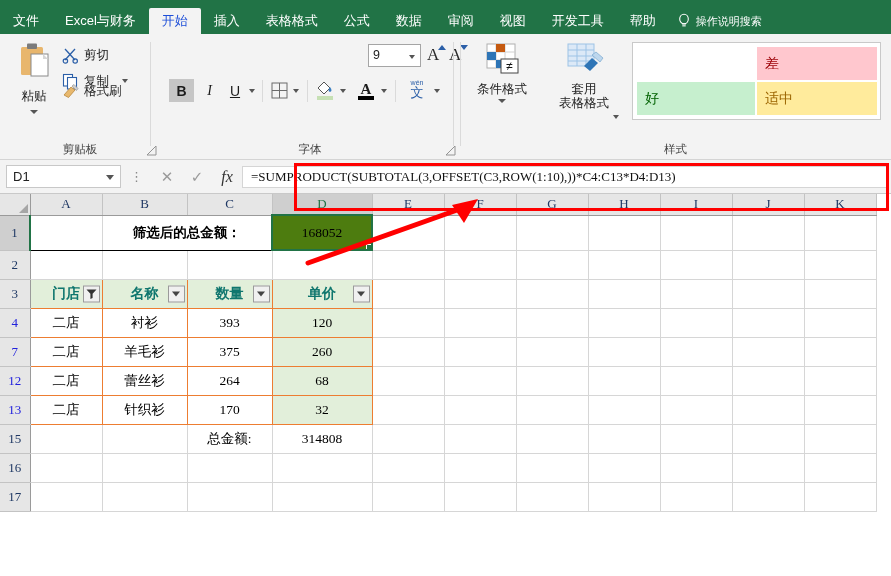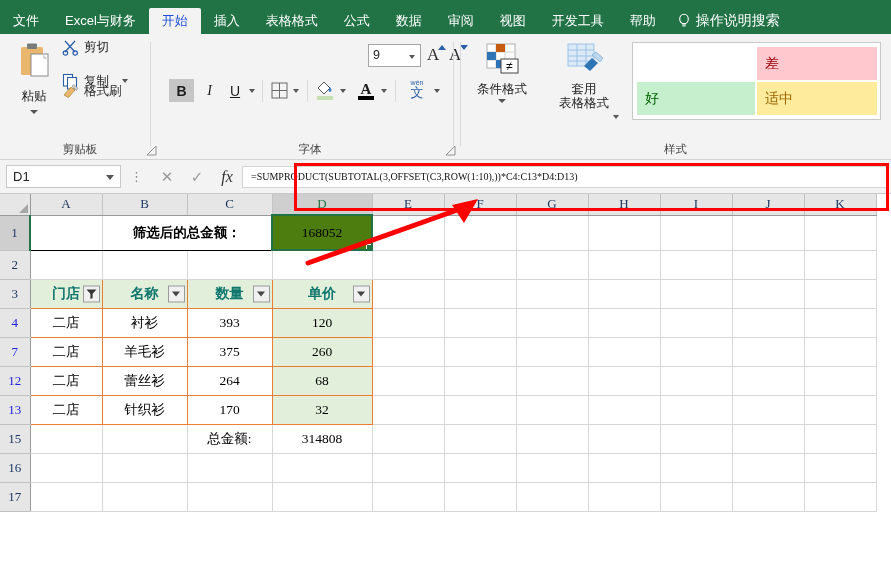--- a/index.html
+++ b/index.html
@@ -21,21 +21,21 @@
     height: 26px; line-height: 26px;
     padding: 0 13px; font-size: 13px; color: #ffffff;
     white-space: nowrap; cursor: default;
   }
   .tab.active {
     background: #f3f3f3; color: #1d4ed8; font-weight: normal;
     border-radius: 2px 2px 0 0;
   }
   .tellme {
     display: flex; align-items: center; gap: 5px;
-    margin-left: 8px; color: #ffffff; font-size: 14px;
+    margin-left: 8px; color: #ffffff; font-size: 11px;
     height: 26px;
   }
   .bulb { width: 14px; height: 16px; display:block; }
 
   
   .ribbon {
     position: absolute; left: 0; top: 34px; width: 891px; height: 126px;
     background: #f3f3f3;
     border-bottom: 1px solid #d4d4d4;
   }
@@ -133,21 +133,21 @@
     width: 0; height: 0;
     border-left: 4px solid transparent; border-right: 4px solid transparent;
     border-top: 5px solid #555; }
   .dots { margin: 0 9px; color: #8a8a8a; font-size: 13px; letter-spacing: 0; }
   .fb-icon { width: 30px; text-align: center; font-size: 15px; color: #9a9a9a; }
   .fb-icon.fx { color: #333; font-style: italic; font-family: "Liberation Serif", serif; font-size:16px;}
   .formula-input {
     flex: 1; height: 22px; margin-right: 4px;
     background: #fff; border: 1px solid #d5d5d5;
     font-family: "Liberation Serif", "DejaVu Serif", serif;
-    font-size: 10px; color: #111;
+    font-size: 13px; color: #111;
     display: flex; align-items: center; padding-left: 8px;
     white-space: nowrap; overflow: hidden;
   }
 
   
   .gridwrap { position: absolute; left: 0; top: 194px; width: 891px; height: 382px; background:#fff; }
   table.grid { border-collapse: collapse; table-layout: fixed; }
   table.grid td, table.grid th { padding: 0; margin: 0; }
 
   .corner {
@@ -255,21 +255,21 @@
         <svg width="40" height="44" viewBox="0 0 40 44">
           <rect x="7" y="5" width="22" height="28" rx="1.5" fill="#e8b66d"></rect>
           <rect x="13" y="1.5" width="10" height="5.5" rx="1" fill="#7b7b7b"></rect>
           <rect x="17" y="12" width="17" height="22" fill="#ffffff" stroke="#8a8a8a" stroke-width="1"></rect>
           <polygon points="29,12 34,17 29,17" fill="#d6d6d6"></polygon>
         </svg>
         <span class="paste-label">粘贴</span>
         <span class="caret-dn"></span>
       </div>
 
-      <div class="clip-item" style="top:0;">
+      <div class="clip-item" style="top:8px;">
         <svg class="ci" viewBox="0 0 17 17">
           <line x1="3" y1="2" x2="13" y2="13" stroke="#2b5fa8" stroke-width="1.3"></line>
           <line x1="13" y1="2" x2="3" y2="13" stroke="#2b5fa8" stroke-width="1.3"></line>
           <circle cx="3.4" cy="14" r="2.2" fill="none" stroke="#2b5fa8" stroke-width="1.2"></circle>
           <circle cx="13.2" cy="14" r="2.2" fill="none" stroke="#2b5fa8" stroke-width="1.2"></circle>
         </svg>
         <span>剪切</span>
       </div>
 
       <div class="clip-item" style="top:34px;">

